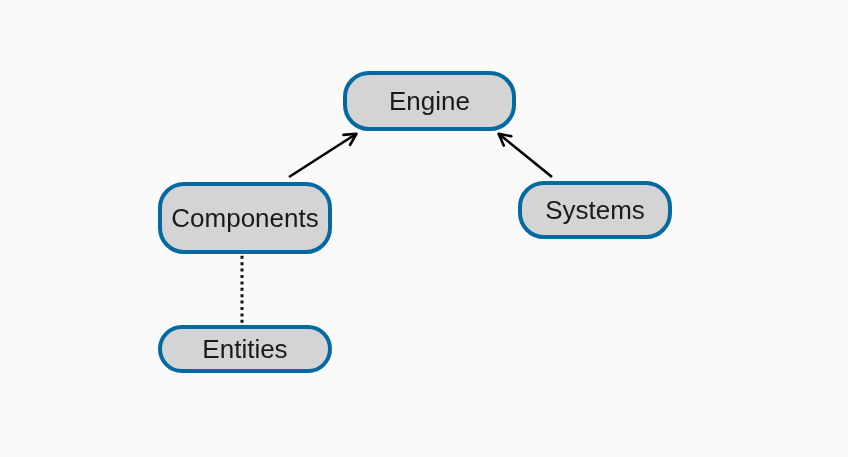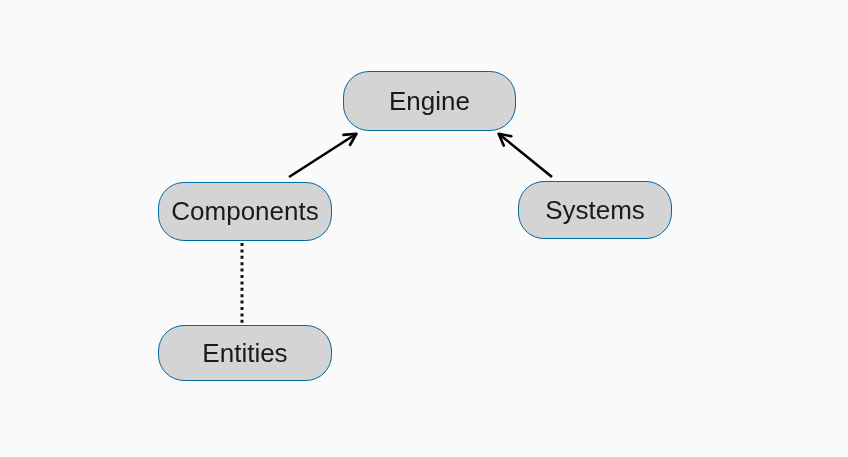--- a/index.html
+++ b/index.html
@@ -17,42 +17,42 @@
   .edges-layer {
     position: absolute;
     left: 0;
     top: 0;
     width: 848px;
     height: 457px;
   }
   .node {
     position: absolute;
     background: #d4d4d4;
-    border: 1px solid #0369a1;
+    border: 4px solid #0369a1;
     border-radius: 26px;
     display: flex;
     align-items: center;
     justify-content: center;
     box-sizing: border-box;
   }
   .node-label {
     font-size: 26px;
     color: #1a1a1a;
     white-space: nowrap;
   }
   .edge-label {
     position: absolute;
     font-size: 19px;
     color: #111111;
     white-space: nowrap;
   }
   #node-engine     { left: 343px; top:  71px; width: 173px; height: 60px; }
-  #node-components { left: 158px; top: 182px; width: 174px; height: 59px; }
+  #node-components { left: 158px; top: 182px; width: 174px; height: 72px; }
   #node-systems    { left: 518px; top: 181px; width: 154px; height: 58px; }
-  #node-entities   { left: 158px; top: 325px; width: 174px; height: 56px; }
+  #node-entities   { left: 158px; top: 325px; width: 174px; height: 48px; }
   #edge-label-reference { left: 251px; top: 274px; }
 </style>
 </head>
 <body>
 
 <div class="canvas">
 
   <svg class="edges-layer" width="848" height="457" viewBox="0 0 848 457" xmlns="http://www.w3.org/2000/svg">
     <defs>
       <marker id="arrowhead" viewBox="0 0 16 16" refX="13" refY="8" markerWidth="16" markerHeight="16" markerUnits="userSpaceOnUse" orient="auto">

